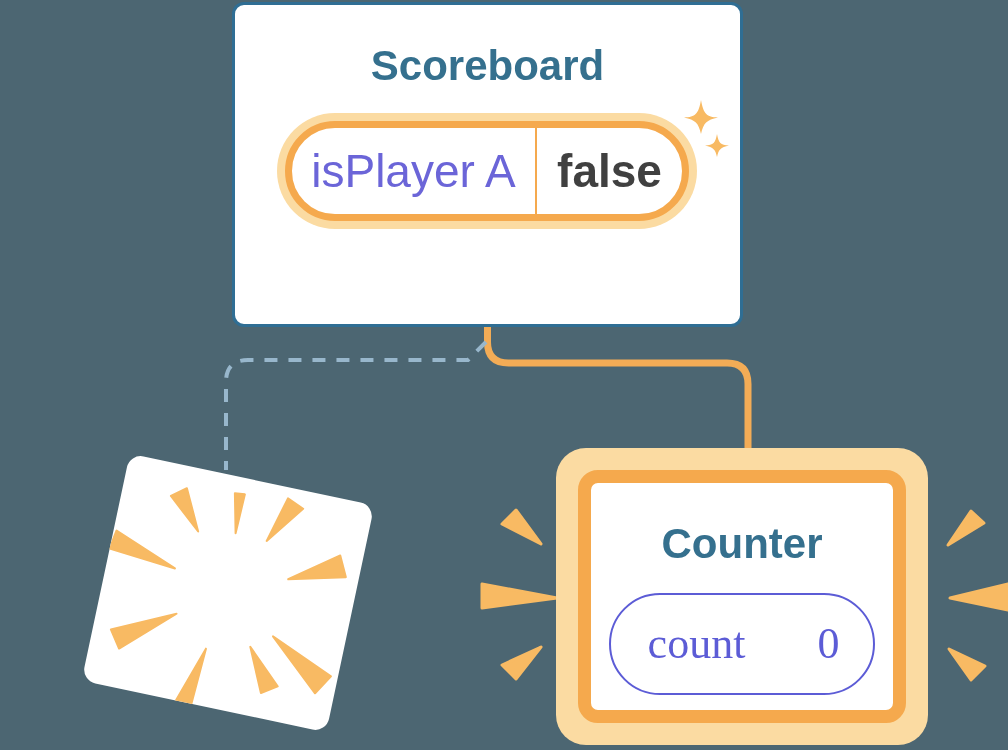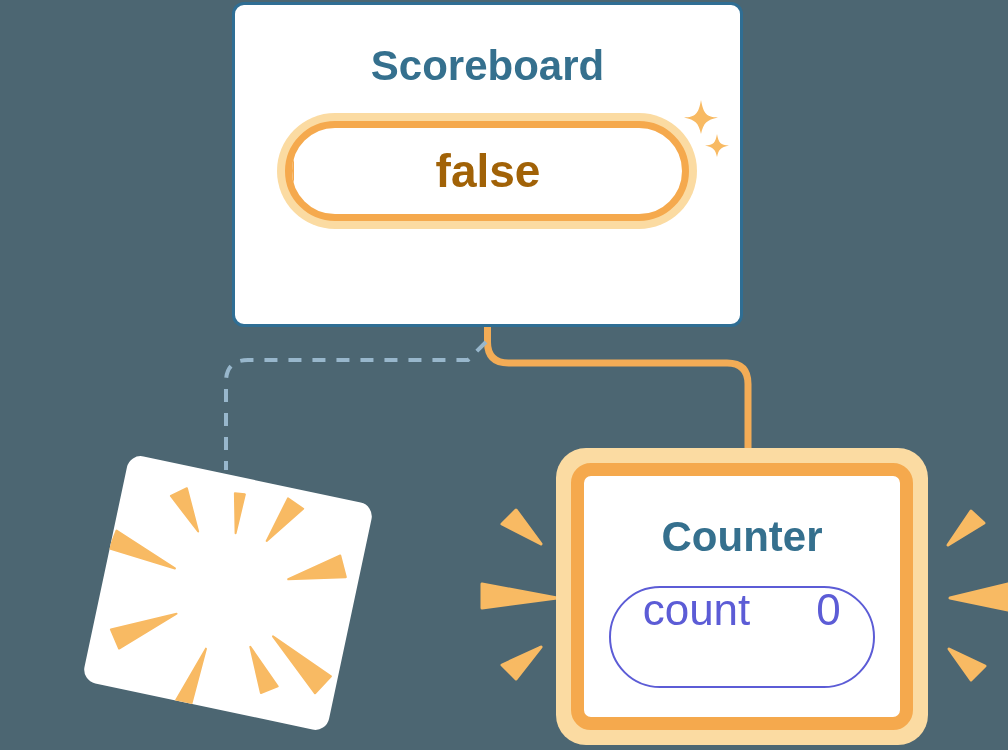--- a/index.html
+++ b/index.html
@@ -27,41 +27,41 @@
     background:#FBDBA2;border-radius:58px;position:relative;z-index:1;
   }
   .state-pill{
     box-sizing:border-box;width:100%;height:100%;
     background:#ffffff;border:7px solid #F5A94D;border-radius:50px;
     display:flex;align-items:stretch;overflow:hidden;
   }
   .state-cell{display:flex;align-items:center;justify-content:center;line-height:1;}
   .state-key{flex:0 0 243px;font-size:46px;color:#6B65D8;}
   .pill-divider-orange{flex:0 0 2px;background:#F5A94D;}
-  .state-value{flex:1;font-size:46px;font-weight:700;color:#a16207;}
+  .state-value{flex:1;font-size:46px;font-weight:700;color:#404040;}
   .sparkles{position:absolute;left:0;top:0;z-index:3;pointer-events:none;}
 
   
   .counter-card-halo{
     position:absolute;left:556px;top:448px;width:372px;height:297px;
-    box-sizing:border-box;padding:15px;
+    box-sizing:border-box;padding:22px;
     background:#FBDBA2;border-radius:30px;z-index:2;
   }
   .counter-card{
     box-sizing:border-box;width:100%;height:100%;
     background:#ffffff;border:13px solid #F5A94D;border-radius:20px;
   }
   .counter-title{
     text-align:center;margin-top:40px;
     font-size:42px;font-weight:600;color:#35708E;line-height:1;
   }
   .count-pill{
     box-sizing:border-box;width:266px;height:102px;margin:28px auto 0 auto;
     background:#ffffff;border:2px solid #5C5CD6;border-radius:51px;
-    display:flex;align-items:flex-start;overflow:hidden;
+    display:flex;align-items:center;overflow:hidden;font-family:Liberation Serif, serif;
   }
   .count-key{flex:0 0 171px;font-size:44px;color:#5C5CD6;}
   .pill-divider-purple{flex:0 0 2px;background:#5C5CD6;}
   .count-value{flex:1;font-size:44px;color:#5C5CD6;}
 
   
   .destroyed-card{
     position:absolute;left:103px;top:477px;width:250px;height:232px;
     background:#ffffff;border-radius:14px;z-index:1;
     transform:rotate(12deg);
@@ -86,20 +86,21 @@
     <polygon points="948,545 984,523 971,511"></polygon>
     <polygon points="950,598 1008,584 1008,610"></polygon>
     <polygon points="949,649 985,666 971,680"></polygon>
   </g>
 </svg>
 
 <div class="scoreboard-card">
   <div class="card-title">Scoreboard</div>
   <div class="state-pill-halo">
     <div class="state-pill">
+      <div class="state-cell state-key">isPlayer A</div>
       <div class="pill-divider-orange"></div>
       <div class="state-cell state-value">false</div>
     </div>
   </div>
 
   <svg class="sparkles" width="505" height="279" viewBox="0 0 505 279">
     <path fill="#F8BA63" d="M466 95 C468.5 109 471.5 112 483 112.5 C471.5 115 468.5 118 466 129
       C463.5 118 460.5 115 449 112.5 C460.5 112 463.5 109 466 95 Z"></path>
     <path fill="#F8BA63" d="M482 129 C483.6 138 485.5 140 494 140.5 C485.5 142.5 483.6 144.5 482 152
       C480.4 144.5 478.5 142.5 470 140.5 C478.5 140 480.4 138 482 129 Z"></path>

